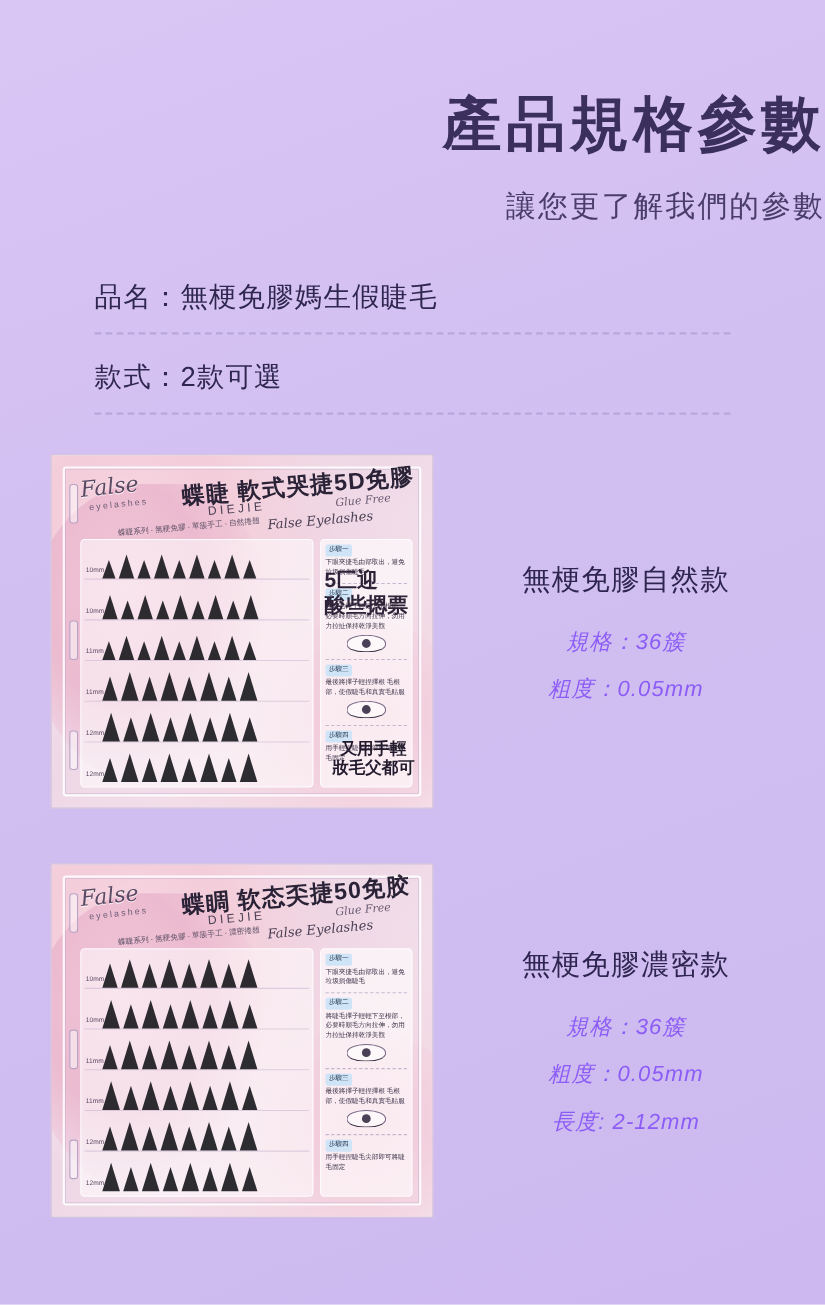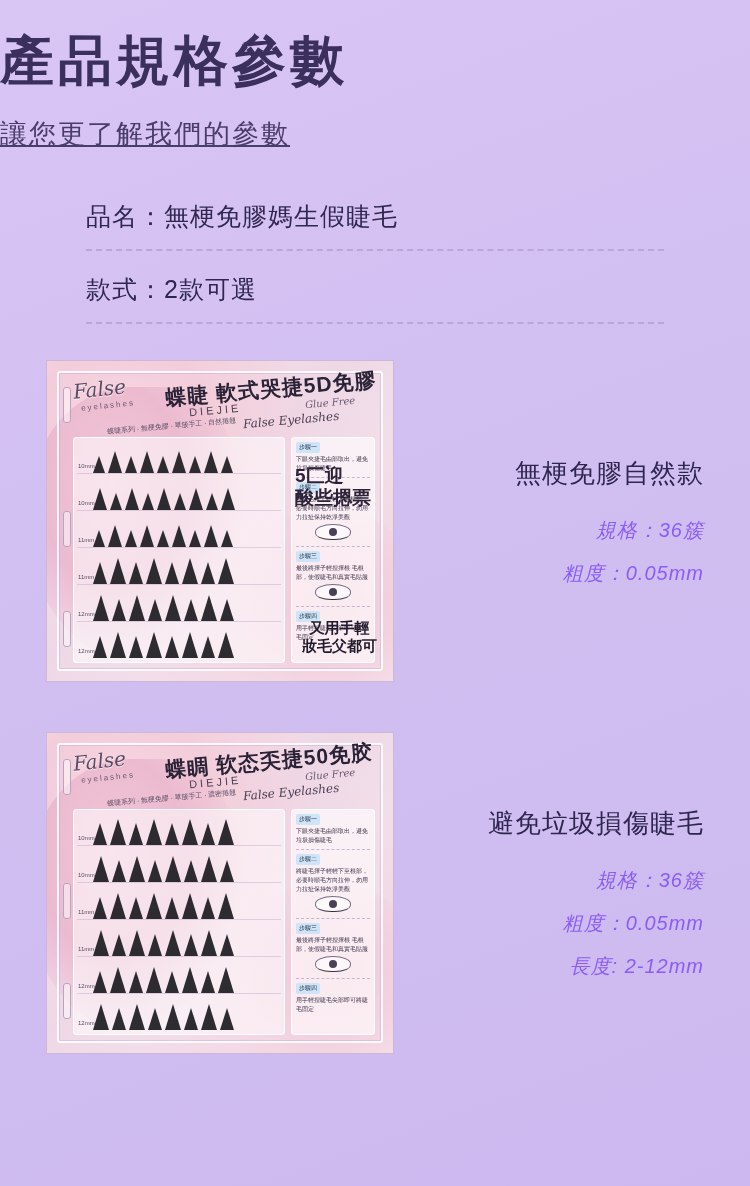--- a/index.html
+++ b/index.html
@@ -17,37 +17,36 @@
   }
   .page {
     width: 750px;
     height: 1186px;
     position: relative;
     box-sizing: border-box;
   }
 
   
   .header {
-    padding-top: 31px;
-    text-align: left;
+    padding-top: 84px;
+    text-align: right;
   }
   .main-title {
     font-size: 54px;
     font-weight: bold;
     letter-spacing: 4px;
     color: #3b2f5e;
     line-height: 1.1;
     margin: 0;
   }
   .sub-title {
     margin-top: 26px;
     font-size: 27px;
     color: #4a3d6b;
     letter-spacing: 2px;
-    text-decoration: underline;
   }
 
   
   .spec-list {
     margin-top: 42px;
     padding: 0 86px;
   }
   .spec-row {
     font-size: 25px;
     color: #2f2750;
@@ -317,21 +316,21 @@
     font-weight: bold;
     color: #201a2c;
     line-height: 1.2;
     text-align: center;
   }
 
   
   .info {
     flex: 1 1 auto;
     padding-left: 40px;
-    text-align: right;
+    text-align: center;
   }
   .info-title {
     font-size: 26px;
     color: #2e2650;
     letter-spacing: 1px;
     margin-bottom: 26px;
   }
   .info-line {
     font-size: 20px;
     color: #8b5cf6;
@@ -589,20 +588,20 @@
           </div>
           <div class="panel-sec">
             <span class="panel-step">步驟四</span>
             <div>用手輕捏睫毛尖部即可將睫毛固定</div>
           </div>
         </div>
       </div>
     </div>
 
     <div class="info">
-      <div class="info-title">避免垃圾損傷睫毛</div>
+      <div class="info-title">無梗免膠濃密款</div>
       <div class="info-line">規格：36簇</div>
       <div class="info-line">粗度：0.05mm</div>
       <div class="info-line">長度: 2-12mm</div>
     </div>
   </div>
 
 </div>
 
 </body></html>

